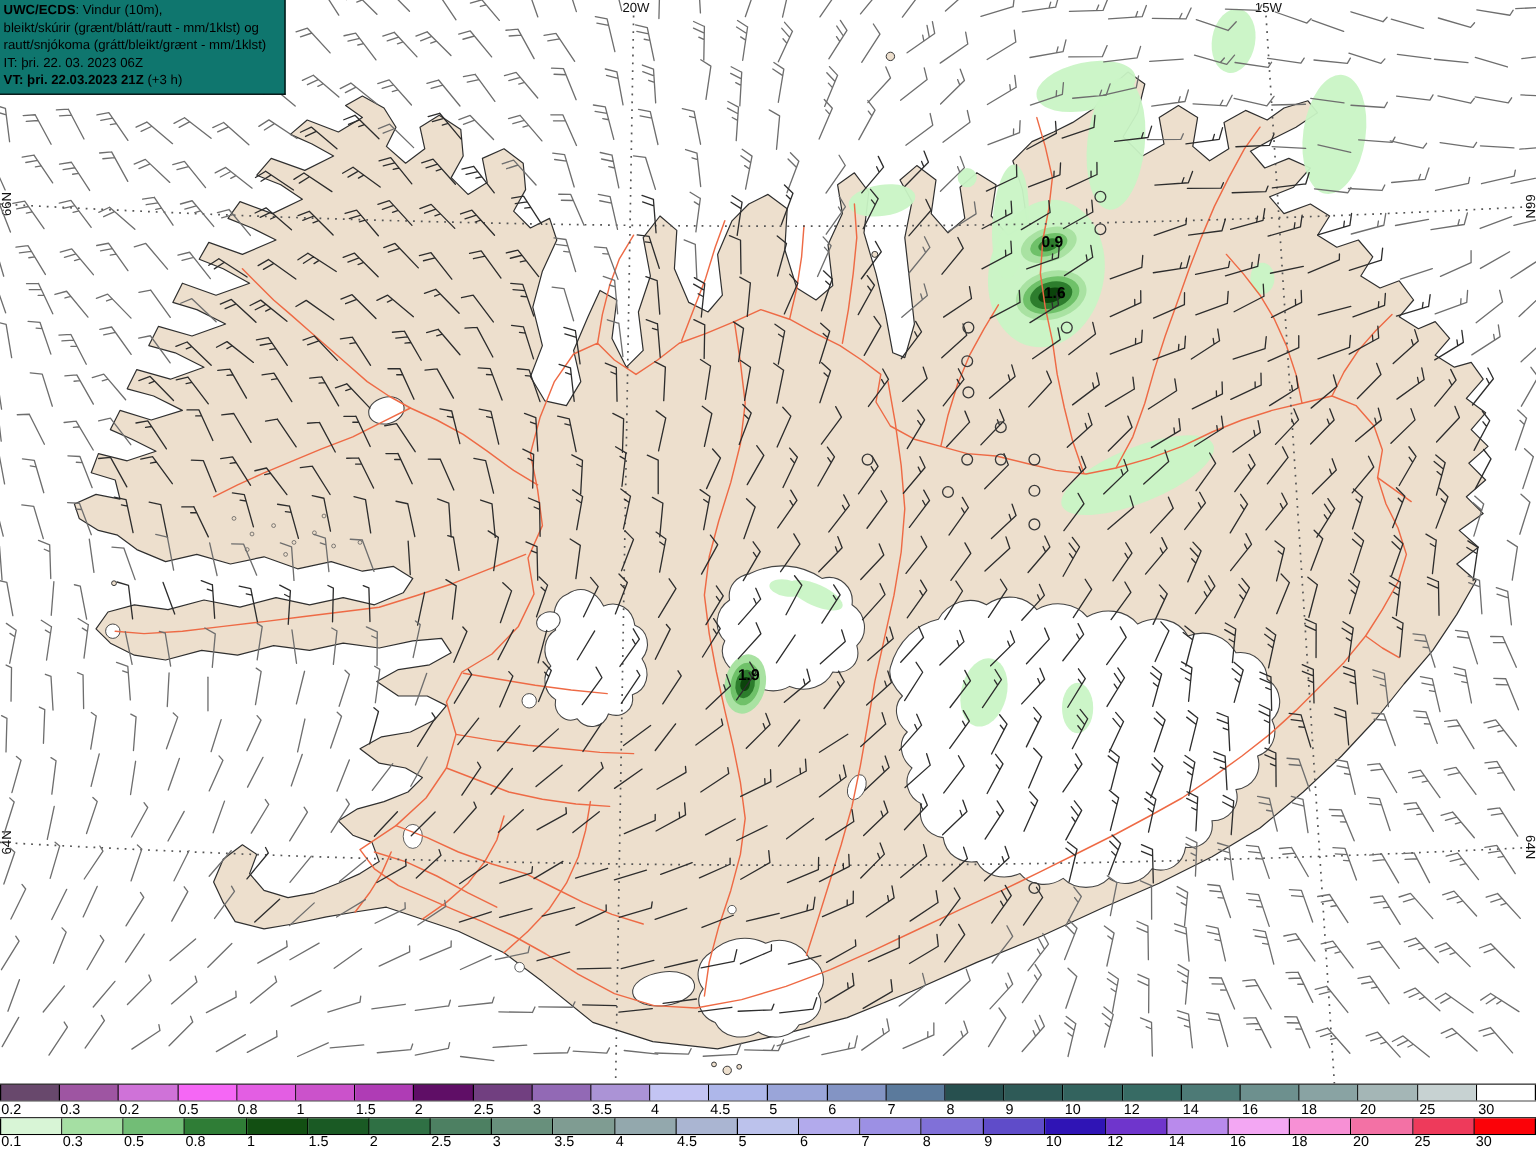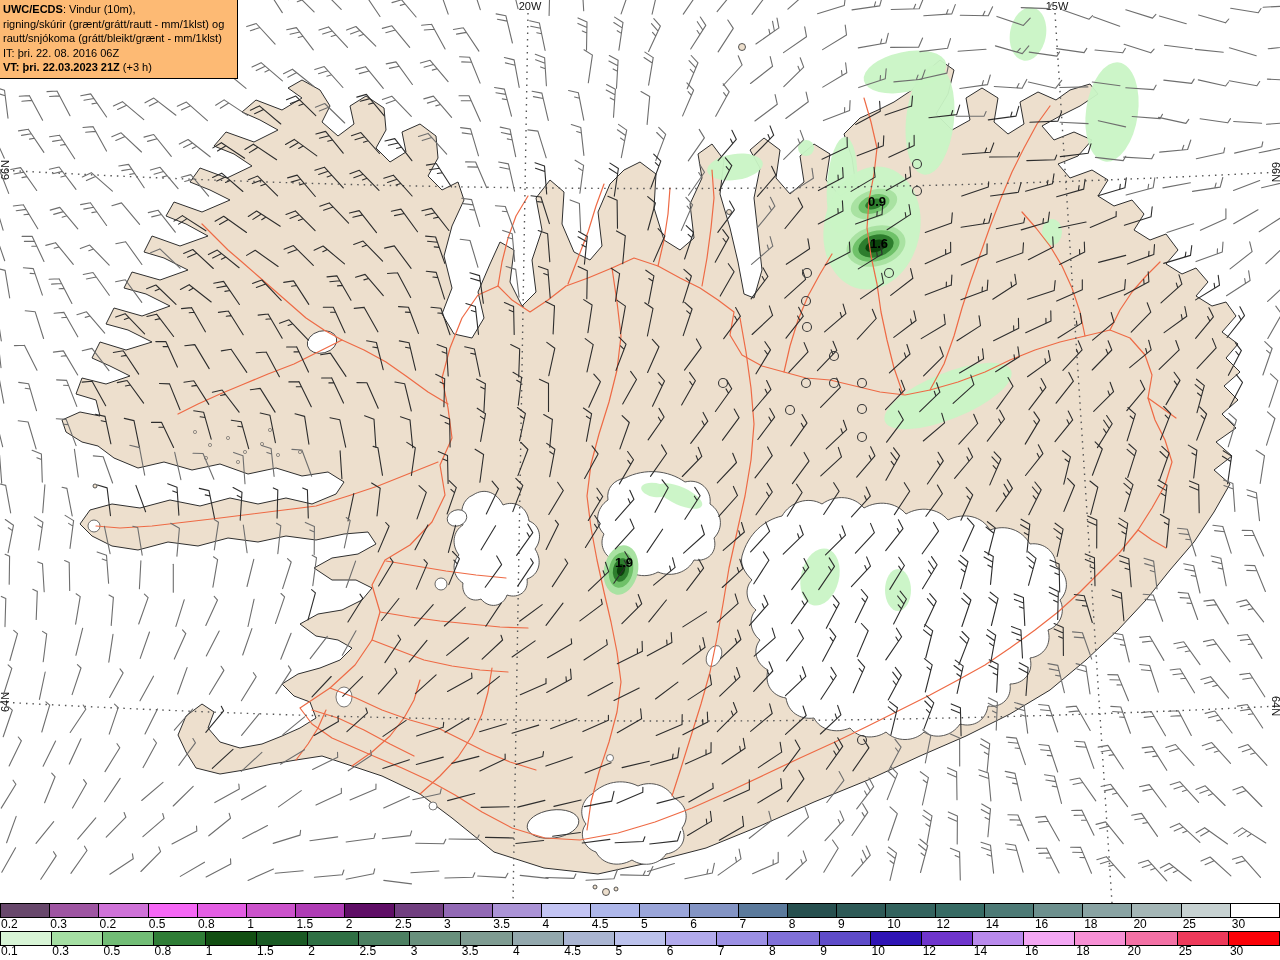--- a/index.html
+++ b/index.html
@@ -1,20 +1,20 @@
 <!DOCTYPE html>
 <html><head>
 <meta charset="utf-8">
 <style>
   html,body{margin:0;padding:0;background:#fff;}
   #stage{position:relative;width:1280px;height:960px;overflow:hidden;background:#fff;
          font-family:"Liberation Sans",sans-serif;}
   #map-svg{position:absolute;left:0;top:0;}
   #title-box{position:absolute;left:0;top:0;width:238px;box-sizing:border-box;
-             background:#fdba74;border:1px solid #000;border-left:none;border-top:none;
+             background:#0f766e;border:1px solid #000;border-left:none;border-top:none;
              padding:2px 4px 3px 3px;font-size:11px;line-height:14.5px;color:#000;}
   #title-box b{font-weight:bold;}
   #bars{position:absolute;left:0;top:903px;width:1280px;}
   .colorrow{display:flex;height:15px;box-sizing:border-box;
             border-top:1.5px solid #000;border-bottom:1.5px solid #000;}
   .seg{flex:1;box-sizing:border-box;border-right:1px solid #000;}
   .seg:first-child{border-left:1px solid #000;}
   .labelrow{display:flex;background:#fff;color:#000;}
   .labelrow.r1{height:13px;font-size:12px;line-height:12px;}
   .labelrow.r2{height:15px;font-size:12px;line-height:10px;}
@@ -1052,23 +1052,23 @@
       <circle cx="917" cy="191" r="4.5" fill="none" stroke="#3a3a3a" stroke-width="1.1"></circle>
       <circle cx="862" cy="437" r="4.5" fill="none" stroke="#3a3a3a" stroke-width="1.1"></circle>
       <circle cx="862" cy="740" r="4.5" fill="none" stroke="#3a3a3a" stroke-width="1.1"></circle>
       <text x="877" y="206" text-anchor="middle" fill="#000" font-size="13" font-family="&quot;Liberation Sans&quot;,sans-serif" font-weight="bold">0.9</text>
       <text x="879" y="248" text-anchor="middle" fill="#000" font-size="13" font-family="&quot;Liberation Sans&quot;,sans-serif" font-weight="bold">1.6</text>
       <text x="624" y="567" text-anchor="middle" fill="#000" font-size="13" font-family="&quot;Liberation Sans&quot;,sans-serif" font-weight="bold">1.9</text>
     </svg>
 
   <div id="title-box">
     <div class="tline"><b>UWC/ECDS</b><span>: Vindur (10m),</span></div>
-    <div class="tline">rigning/skúrir (grænt/grátt/rautt - mm/1klst) og</div>
+    <div class="tline">bleikt/skúrir (grænt/blátt/rautt - mm/1klst) og</div>
     <div class="tline">rautt/snjókoma (grátt/bleikt/grænt - mm/1klst)</div>
-    <div class="tline">IT: þri. 22. 08. 2016 06Z</div>
+    <div class="tline">IT: þri. 22. 03. 2023 06Z</div>
     <div class="tline"><b>VT: þri. 22.03.2023 21Z</b><span> (+3 h)</span></div>
   </div>
 
   <div id="bars">
     <div class="colorrow" id="bar1-colors">
         <div class="seg" title="0.2" style="background: rgb(104, 72, 108);"></div>
         <div class="seg" title="0.3" style="background: rgb(158, 85, 162);"></div>
         <div class="seg" title="0.4" style="background: rgb(207, 114, 216);"></div>
         <div class="seg" title="0.5" style="background: rgb(245, 103, 245);"></div>
         <div class="seg" title="0.8" style="background: rgb(227, 94, 227);"></div>

